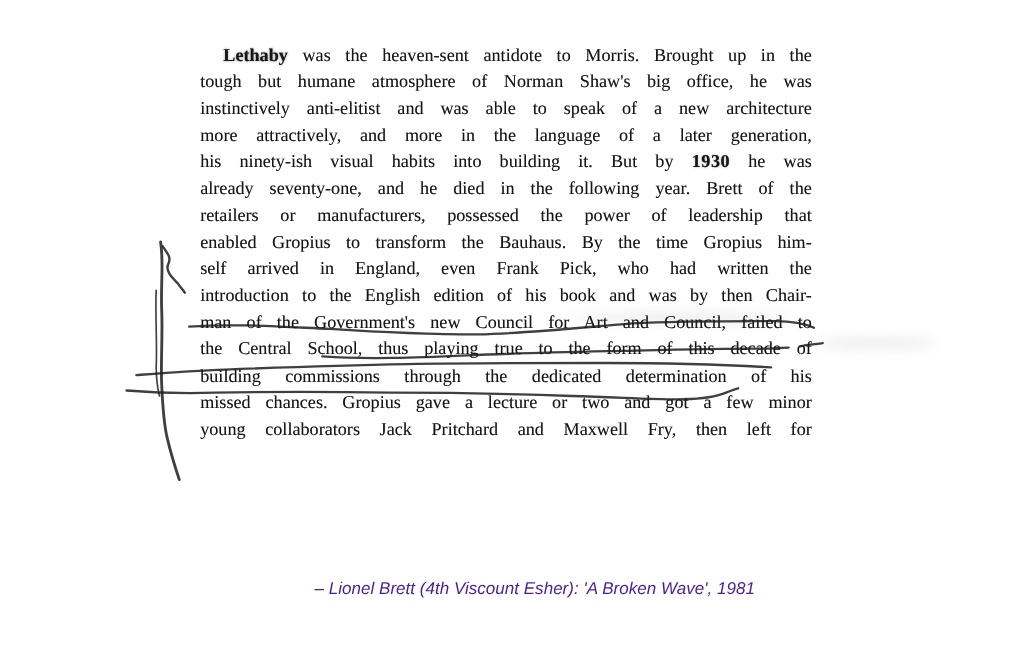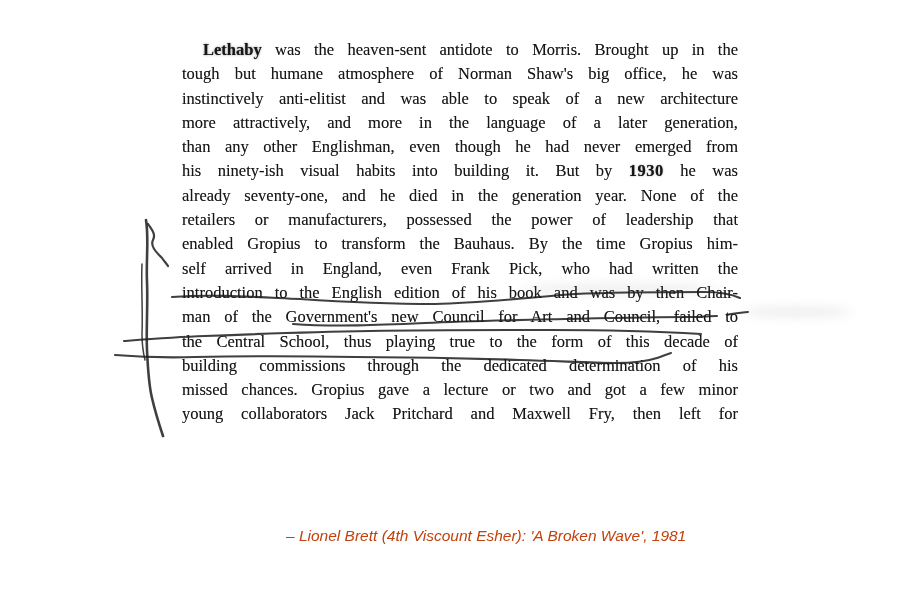--- a/index.html
+++ b/index.html
@@ -36,21 +36,21 @@
     letter-spacing: 0.5px;
     text-shadow: 0 0 2px rgba(80,80,80,0.55), 0 0 0.6px rgba(25,25,25,0.45);
   }
   .attribution {
     position: absolute;
     left: 286px;
     top: 527px;
     font-family: "Liberation Sans", sans-serif;
     font-style: italic;
     font-size: 15.5px;
-    color: #c2410c;
+    color: #4c1d95;
   }
   svg.annotations {
     position: absolute;
     left: 0; top: 0;
     pointer-events: none;
   }
   svg.annotations path {
     fill: none;
     stroke: #1d1d1d;
     stroke-linecap: round;
@@ -66,23 +66,22 @@
 </head>
 <body>
 
 <div class="page">
 
   <div class="text-block">
     <div class="line first"><span class="smudged">Lethaby</span><span> was the heaven-sent antidote to Morris. Brought up in the</span></div>
     <div class="line">tough but humane atmosphere of Norman Shaw's big office, he was</div>
     <div class="line">instinctively anti-elitist and was able to speak of a new architecture</div>
     <div class="line">more attractively, and more in the language of a later generation,</div>
-    <div class="line">than any other Englishman, even though he had never emerged from</div>
     <div class="line"><span>his ninety-ish visual habits into building it. But by </span><span class="year">1930</span><span> he was</span></div>
-    <div class="line">already seventy-one, and he died in the generation year. None of the</div>
+    <div class="line">already seventy-one, and he died in the following year. Brett of the</div>
     <div class="line">retailers or manufacturers, possessed the power of leadership that</div>
     <div class="line">enabled Gropius to transform the Bauhaus. By the time Gropius him-</div>
     <div class="line">self arrived in England, even Frank Pick, who had written the</div>
     <div class="line">introduction to the English edition of his book and was by then Chair-</div>
     <div class="line">man of the Government's new Council for Art and Council, failed to</div>
     <div class="line">the Central School, thus playing true to the form of this decade of</div>
     <div class="line">building commissions through the dedicated determination of his</div>
     <div class="line">missed chances. Gropius gave a lecture or two and got a few minor</div>
     <div class="line">young collaborators Jack Pritchard and Maxwell Fry, then left for</div>
   </div>

